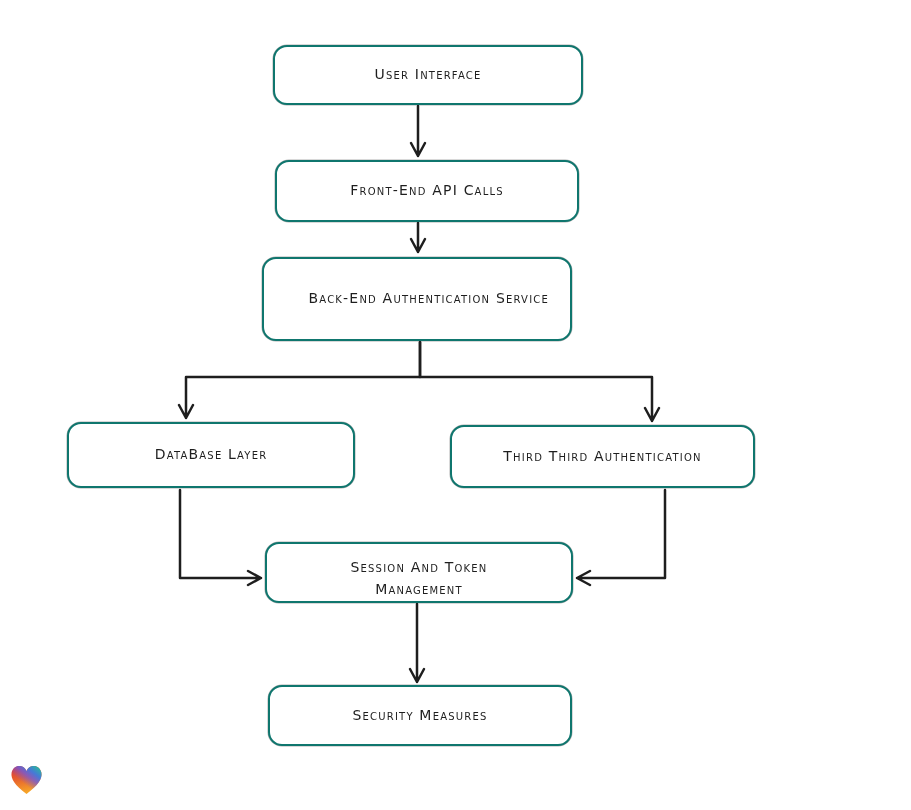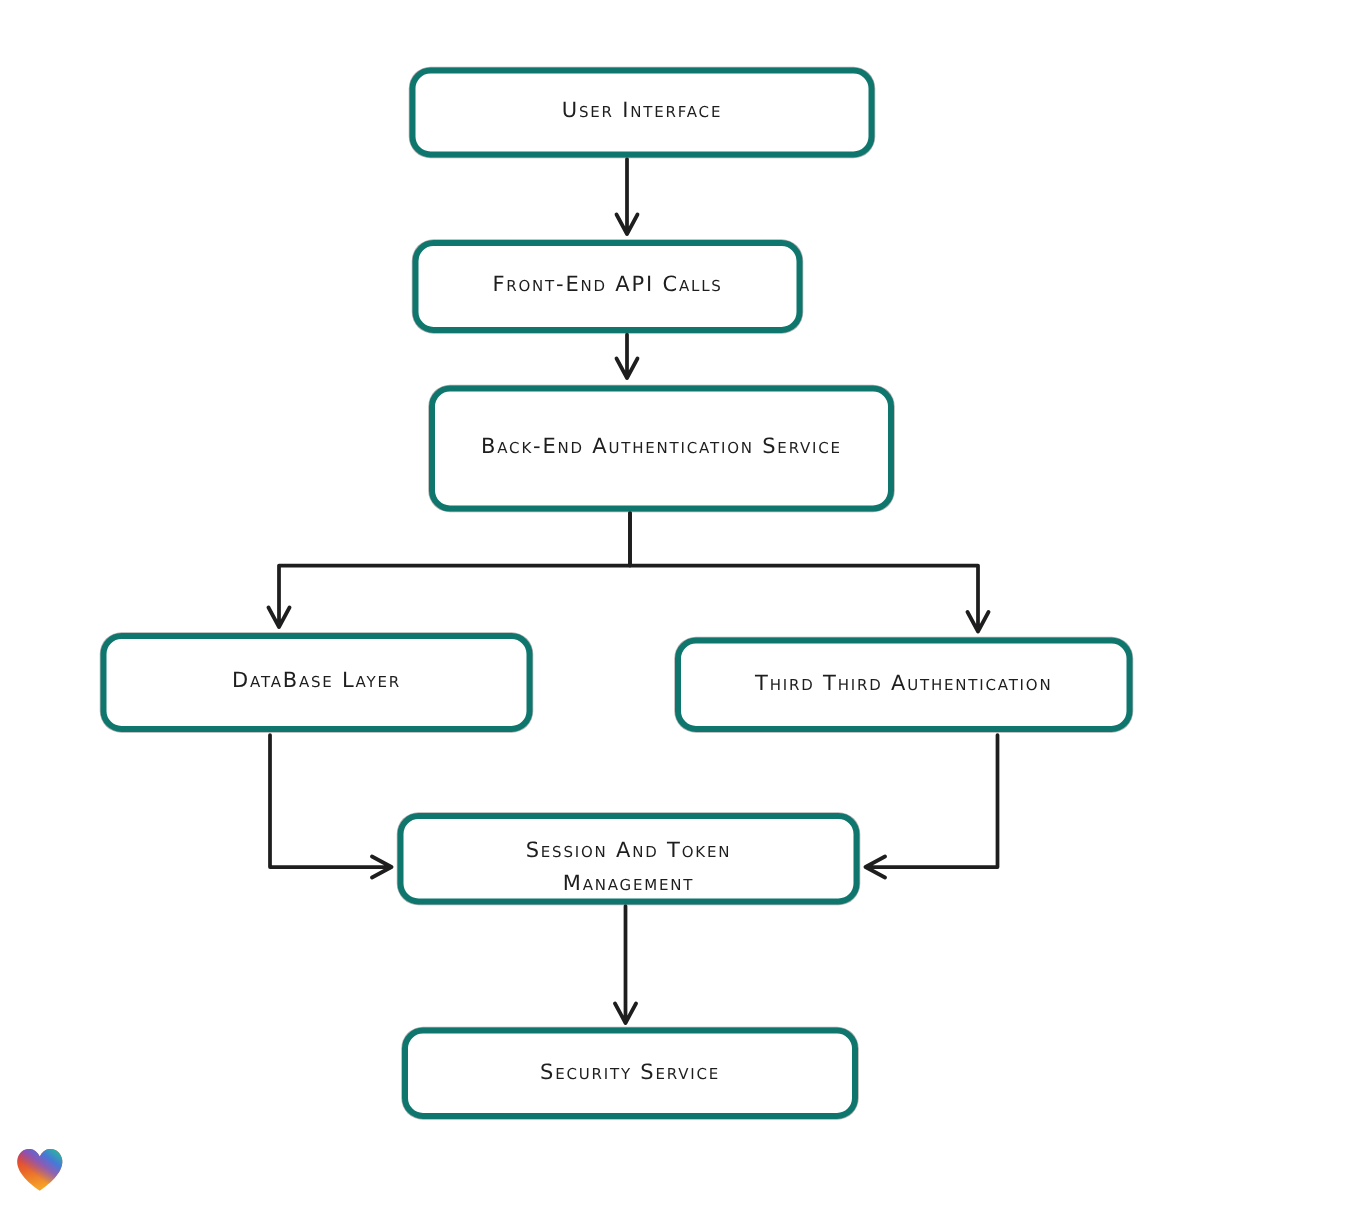--- a/index.html
+++ b/index.html
@@ -20,41 +20,41 @@
     left: 0;
     top: 0;
     width: 911px;
     height: 810px;
     pointer-events: none;
   }
   .node {
     position: absolute;
     box-sizing: border-box;
     background: #ffffff;
-    border: 4px solid #0f766e;
+    border: 2px solid #0f766e;
     border-radius: 14px;
     display: flex;
     align-items: center;
     justify-content: center;
     text-align: center;
     padding: 21px;
     box-shadow: 0 0 0 0.5px rgba(30,30,30,0.35);
   }
   .node-label {
     font-size: 14px;
     font-variant: small-caps;
     letter-spacing: 1.2px;
     color: #1e1e1e;
     line-height: 1.55;
     font-weight: normal;
   }
   
   #n-user       { left: 273px; top: 45px;  width: 310px; height: 60px; }
-  #n-frontend   { left: 275px; top: 160px; width: 260px; height: 62px; }
-  #n-backend    { left: 286px; top: 257px; width: 310px; height: 84px; }
+  #n-frontend   { left: 275px; top: 160px; width: 304px; height: 62px; }
+  #n-backend    { left: 262px; top: 257px; width: 310px; height: 84px; justify-content: flex-end; }
   #n-backend .node-label { max-width: 250px; }
   #n-database   { left: 67px;  top: 422px; width: 288px; height: 66px; }
   #n-thirdparty { left: 450px; top: 425px; width: 305px; height: 63px; }
   #n-session    { left: 265px; top: 542px; width: 308px; height: 61px; }
   #n-session .node-label { max-width: 205px; margin-top: 12px; }
   #n-security   { left: 268px; top: 685px; width: 304px; height: 61px; }
   .logo {
     position: absolute;
     left: 8px;
     top: 762px;
@@ -96,21 +96,21 @@
 
   <div class="node" id="n-thirdparty">
     <span class="node-label">Third Third Authentication</span>
   </div>
 
   <div class="node" id="n-session">
     <span class="node-label">Session And Token Management</span>
   </div>
 
   <div class="node" id="n-security">
-    <span class="node-label">Security Service</span>
+    <span class="node-label">Security Measures</span>
   </div>
 
   <svg class="logo" viewBox="0 0 36 34" xmlns="http://www.w3.org/2000/svg">
     <defs>
       <linearGradient id="heartBase" x1="0" y1="0" x2="0.25" y2="1">
         <stop offset="0" stop-color="#e03030"></stop>
         <stop offset="0.5" stop-color="#e8622c"></stop>
         <stop offset="1" stop-color="#f6a428"></stop>
       </linearGradient>
       <linearGradient id="heartCool" x1="0.15" y1="0.95" x2="0.9" y2="0.05">

